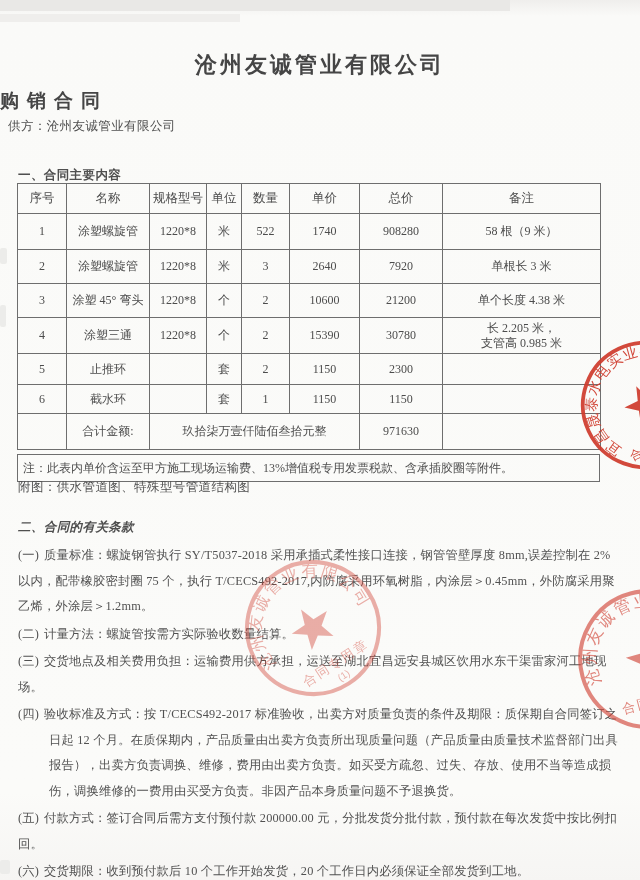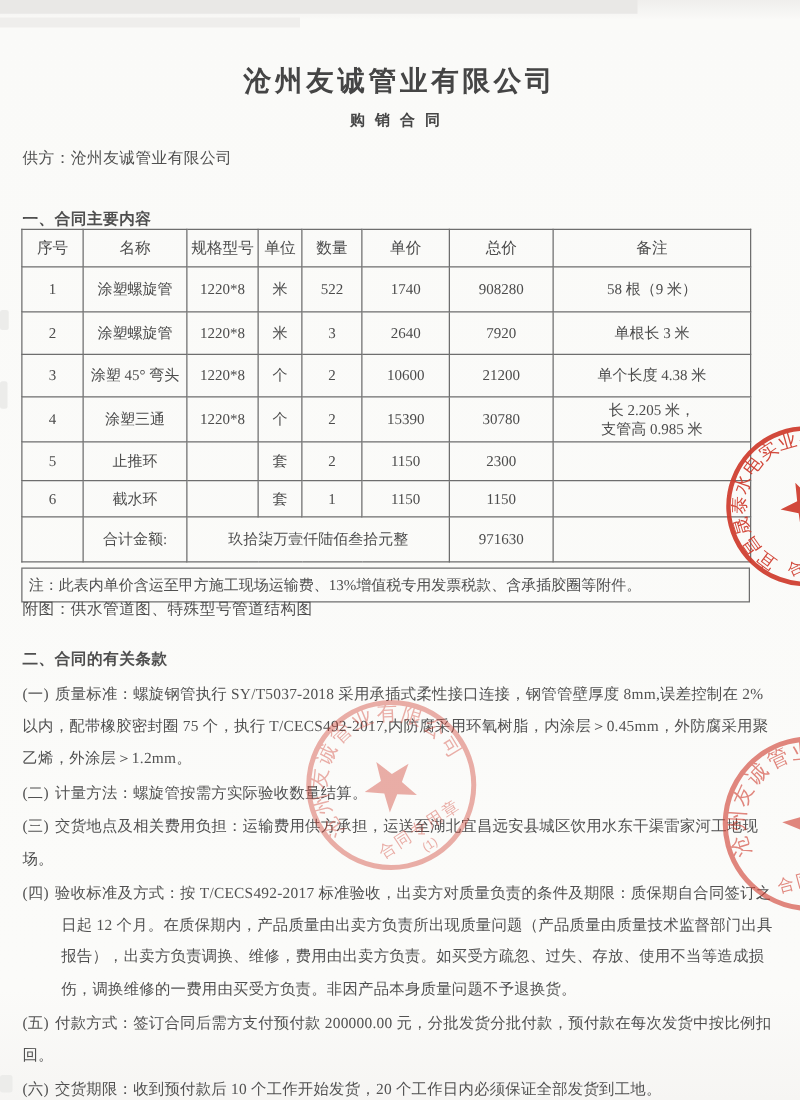--- a/index.html
+++ b/index.html
@@ -10,30 +10,30 @@
     font-family:"Liberation Serif","DejaVu Serif",serif;
     color:#4f4f4f;
   }
   .scan-band{position:absolute;background:#e9e8e6;}
   .band1{left:0;top:0;width:510px;height:11px;}
   .band2{left:0;top:14px;width:240px;height:8px;background:#efeeec;}
   .smudge{position:absolute;background:#ececea;border-radius:2px;}
 
   .doc-title{position:absolute;left:0;top:50px;width:100%;text-align:center;
     font-size:22px;font-weight:600;letter-spacing:3px;color:#454545;}
-  .doc-subtitle{position:absolute;left:0;top:88px;width:100%;text-align:center;
-    font-size:12px;font-weight:600;letter-spacing:8px;color:#454545;}
+  .doc-subtitle{position:absolute;left:0;top:88px;width:100%;
+    font-size:19px;font-weight:600;letter-spacing:8px;color:#454545;}
 
   .line{position:absolute;font-size:12.5px;letter-spacing:.4px;white-space:nowrap;}
-  .supplier-line{left:18px;top:118px;}
+  .supplier-line{left:8px;top:118px;}
   .buyer-line{left:18px;top:150px;}
   .right-info{position:absolute;left:430px;top:112px;font-size:12.5px;line-height:19.5px;letter-spacing:.3px;}
 
   .s1-heading{left:18px;top:167px;font-weight:600;}
-  .s2-heading{left:18px;top:519px;font-weight:600;}
+  .s2-heading{left:18px;top:519px;font-weight:600;font-style:italic;}
 
   .items-table{position:absolute;left:17px;top:183px;border-collapse:collapse;
     table-layout:fixed;width:583px;font-size:12px;color:#4c4c4c;text-align:center;}
   .items-table td,.items-table th{border:1px solid #6e6e6e;padding:0 2px;font-weight:normal;overflow:hidden;}
   .items-table th{font-size:12.5px;margin-top:38px;}
   .c-remark{white-space:pre-line;line-height:15px;}
 
   .note-box{position:absolute;left:17px;top:454px;width:576px;height:26px;
     border:1px solid #6e6e6e;line-height:26px;padding-left:5px;font-size:12px;white-space:nowrap;}
   .attachment-line{left:18px;top:479px;}

